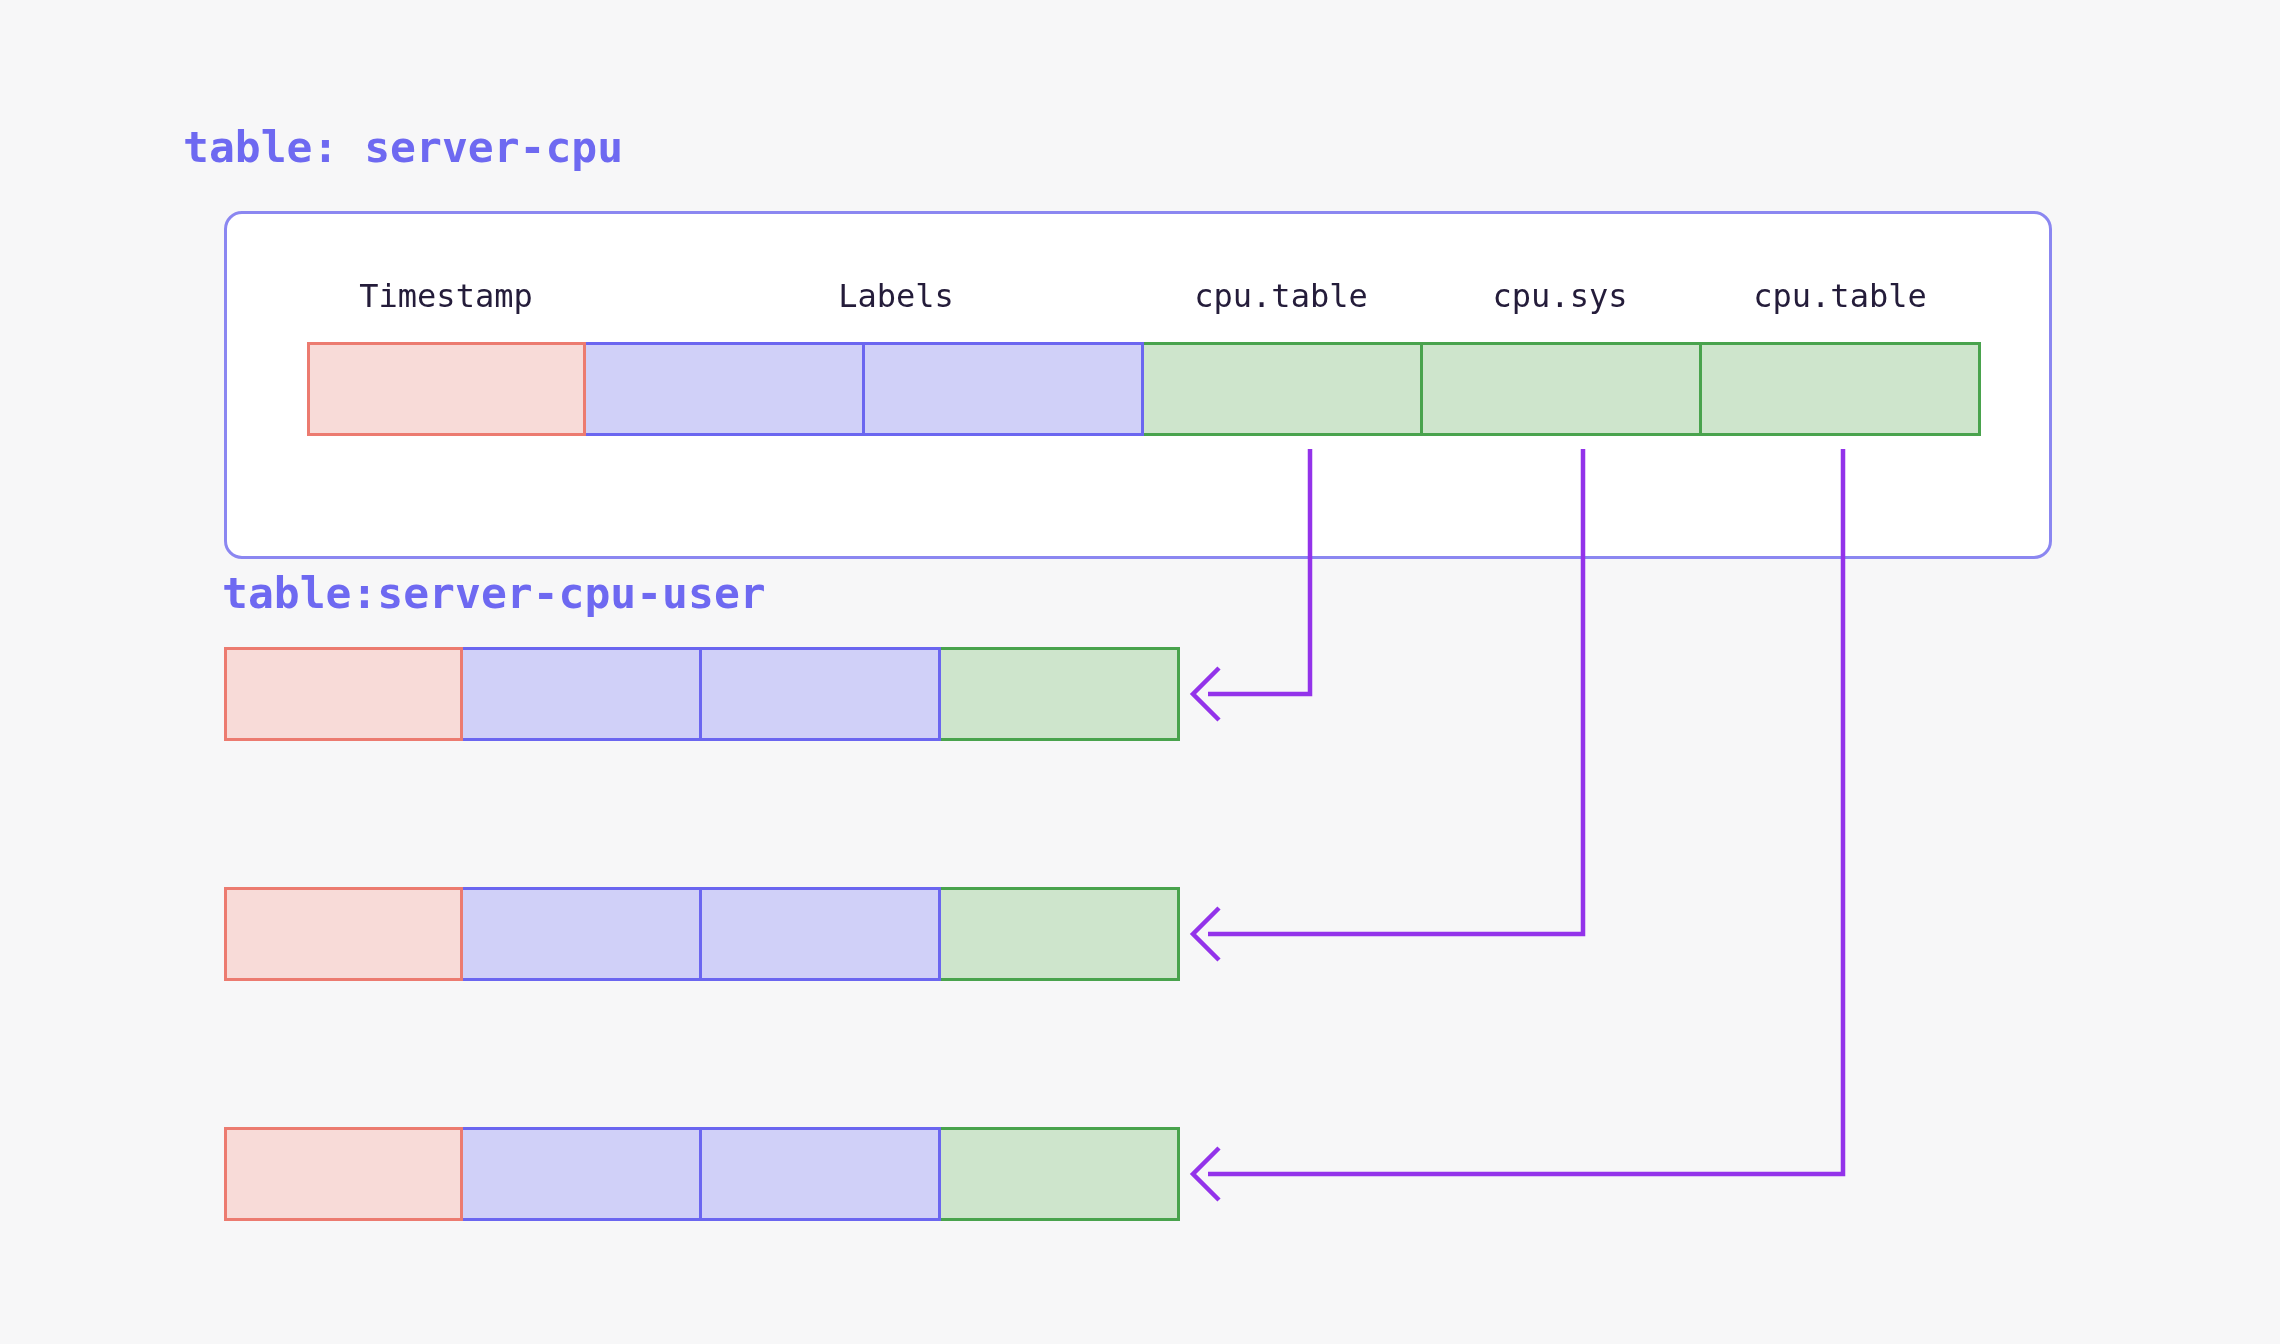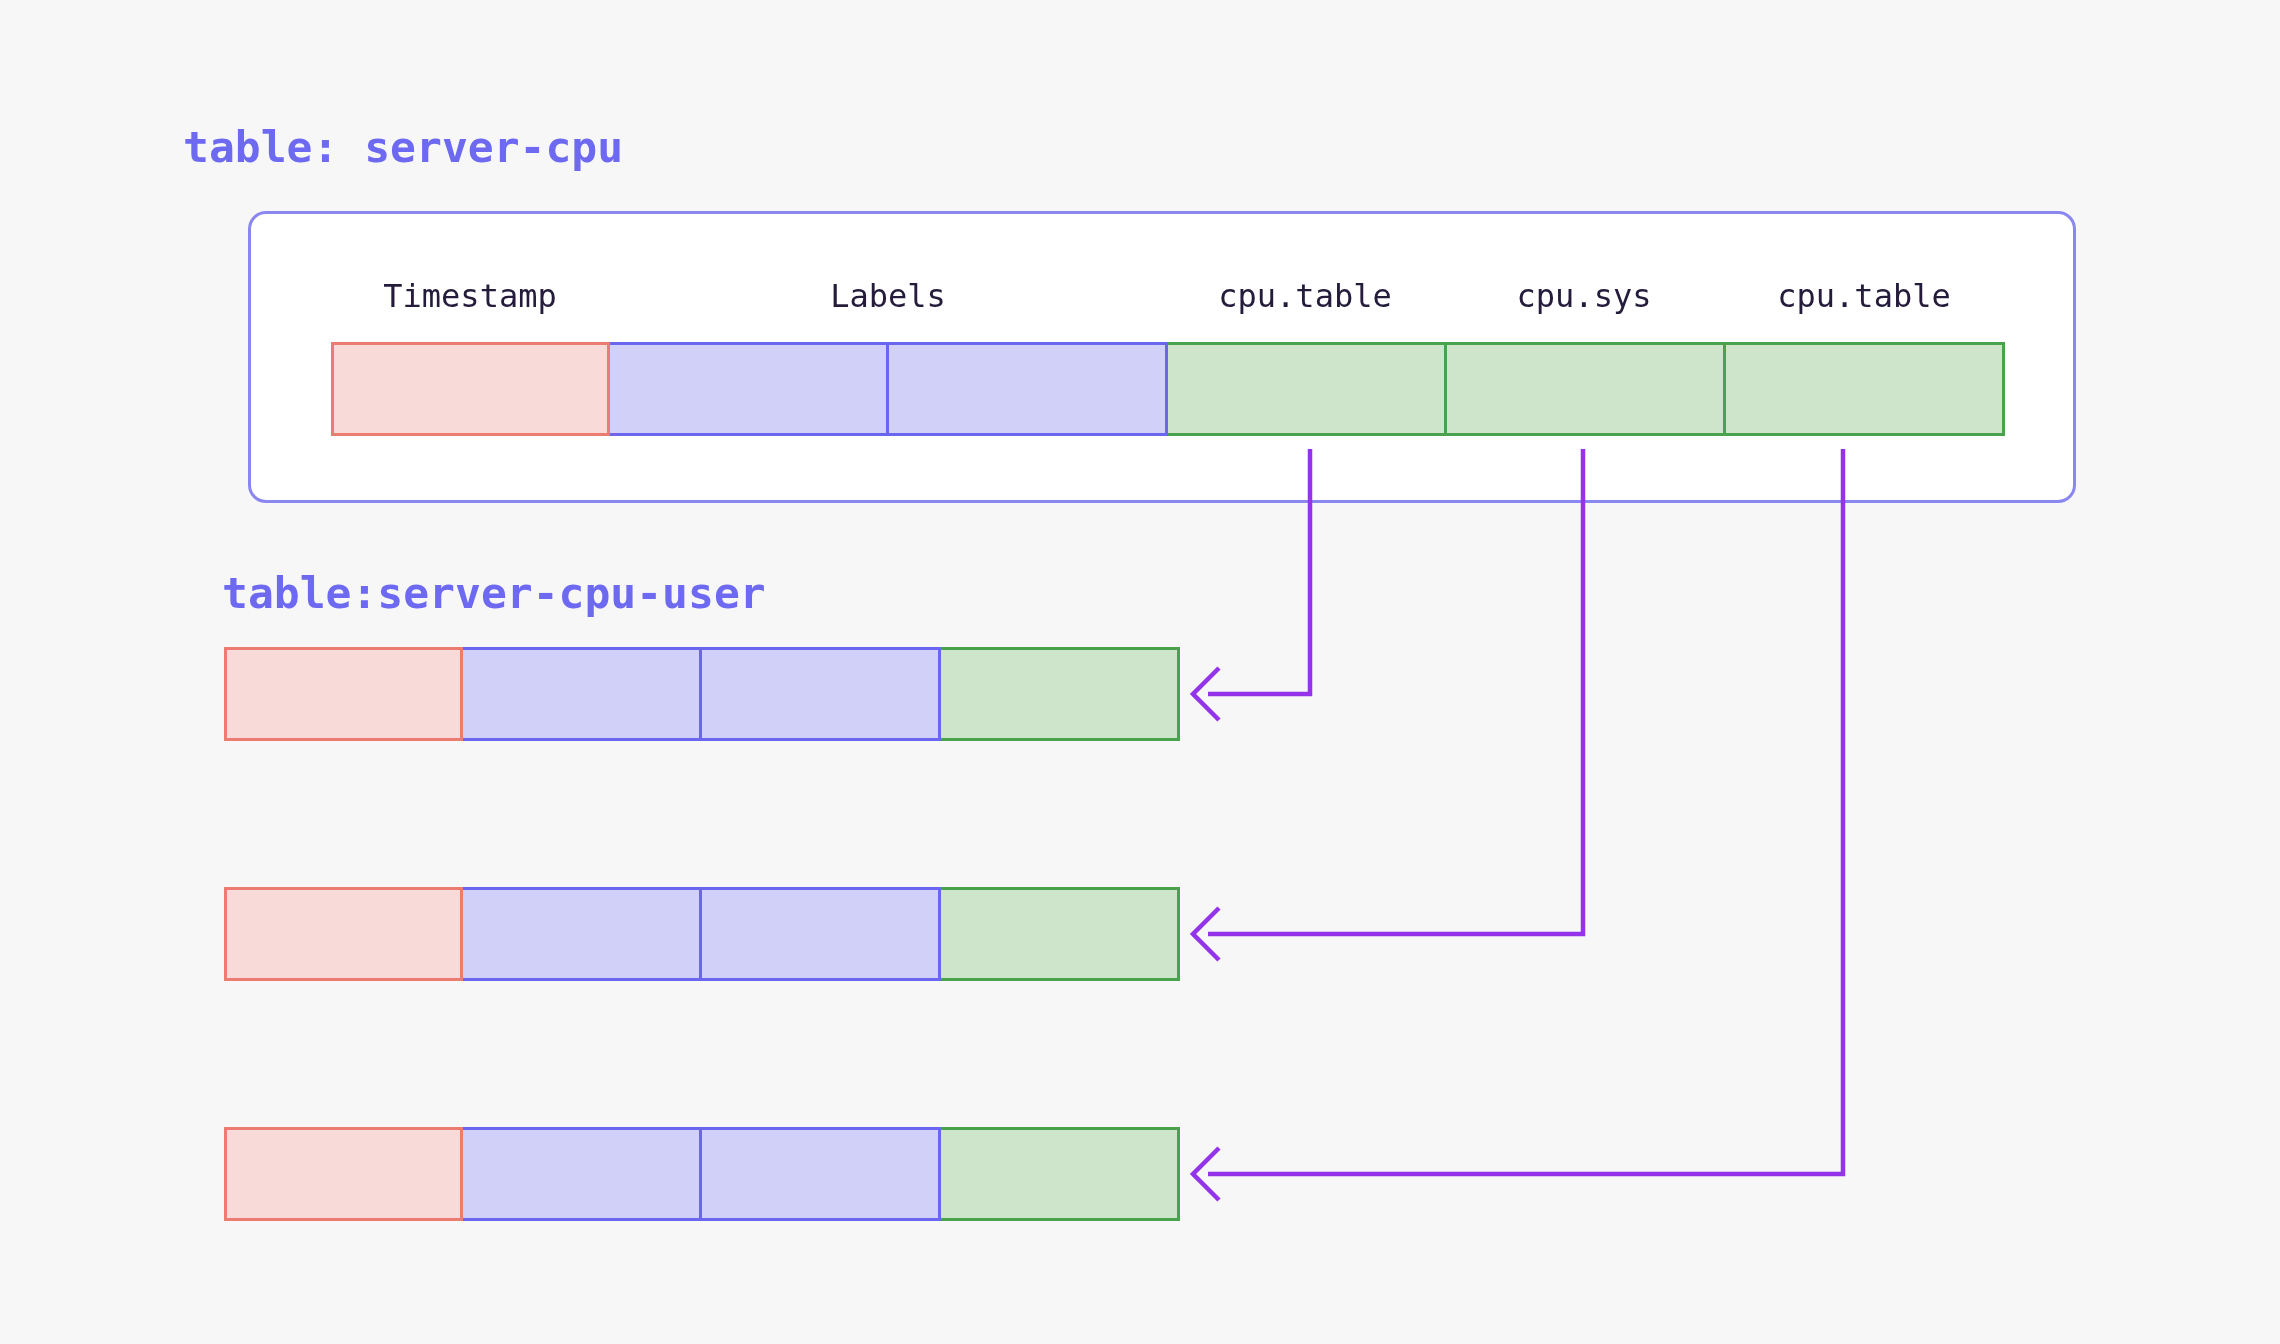--- a/index.html
+++ b/index.html
@@ -27,26 +27,25 @@
     font-weight: bold;
     line-height: 1.2;
     color: var(--accent-text, #6e69f1);
     white-space: pre;
   }
   .panel {
     position: absolute;
     left: 224px;
     top: 211px;
     width: 1828px;
-    height: 292px;
+    height: 348px;
     box-sizing: border-box;
     background: var(--panel-bg, #ffffff);
     border: 3px solid var(--panel-border, #8b87f1);
     border-radius: 18px;
-    margin-left: 24px;
   }
   .col-header {
     position: absolute;
     top: 62px;
     transform: translateX(-50%);
     font-size: 32px;
     line-height: 1.25;
     color: var(--header-text, #241c3a);
     white-space: pre;
   }
@@ -101,21 +100,21 @@
 </style>
 </head>
 <body>
 
 <div class="canvas">
 
   <div class="diagram-title">table: server-cpu</div>
 
   <div class="panel">
     <span class="col-header" style="left:219px">Timestamp</span>
-    <span class="col-header" style="left:637px">Labels</span>
+    <span class="col-header" style="left:669px">Labels</span>
     <span class="col-header" style="left:1054px">cpu.table</span>
     <span class="col-header" style="left:1333px">cpu.sys</span>
     <span class="col-header" style="left:1613px">cpu.table</span>
 
     <div class="cellrow table-cells" style="left:80px; top:128px">
       <div class="cell timestamp"></div>
       <div class="cell label"></div>
       <div class="cell label"></div>
       <div class="cell field"></div>
       <div class="cell field"></div>

